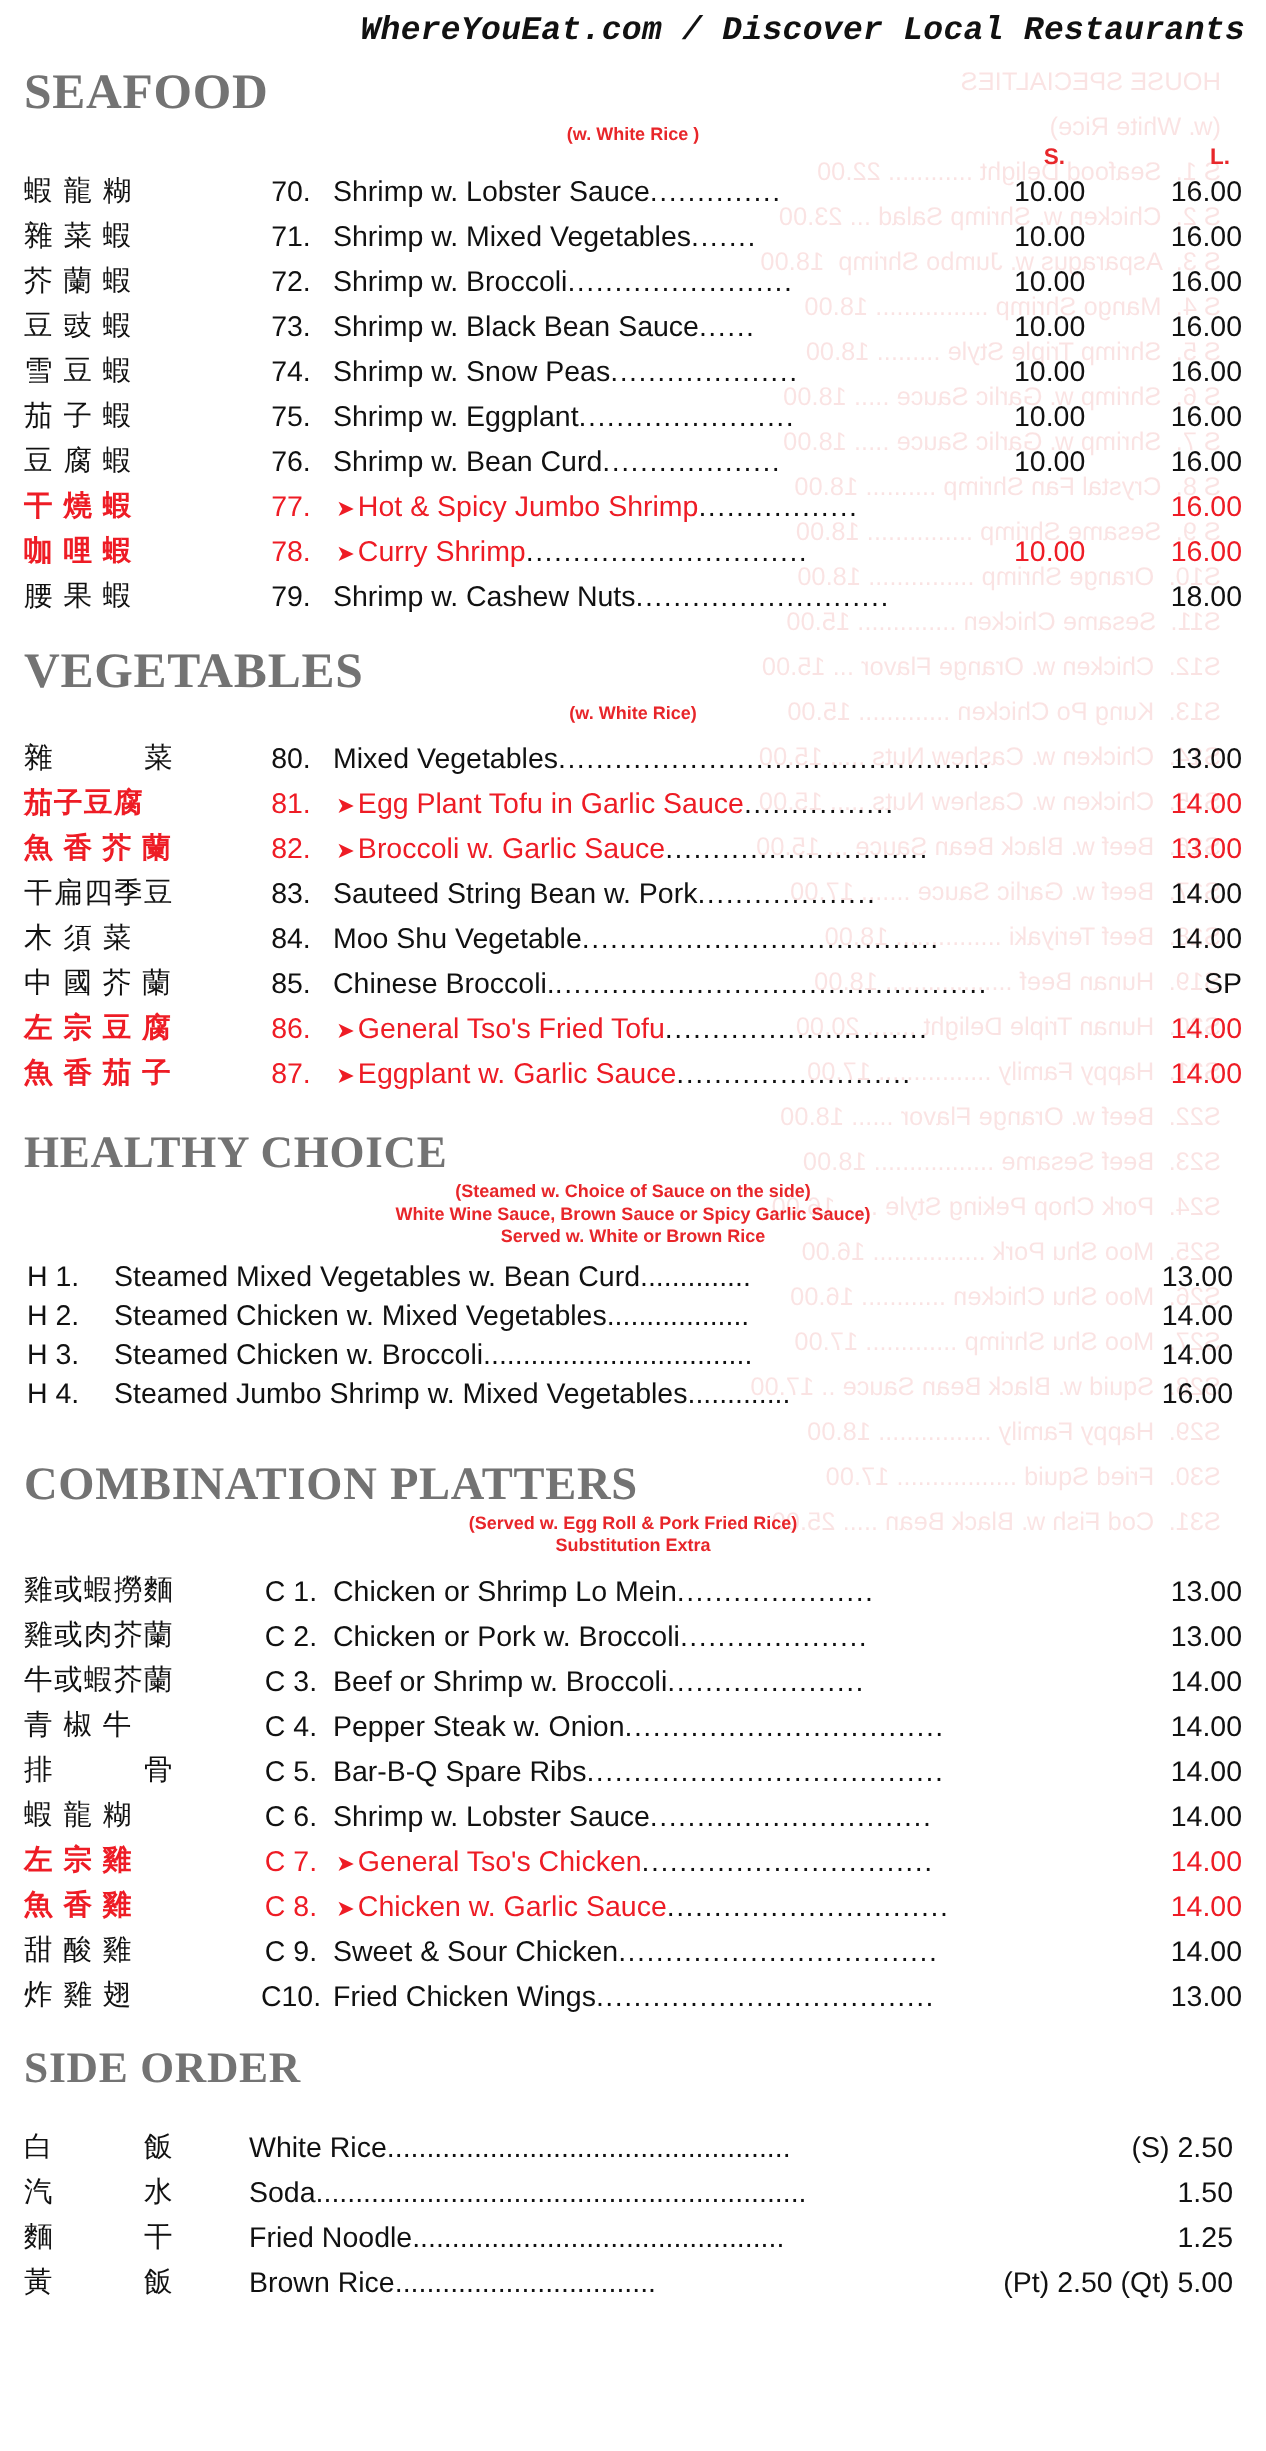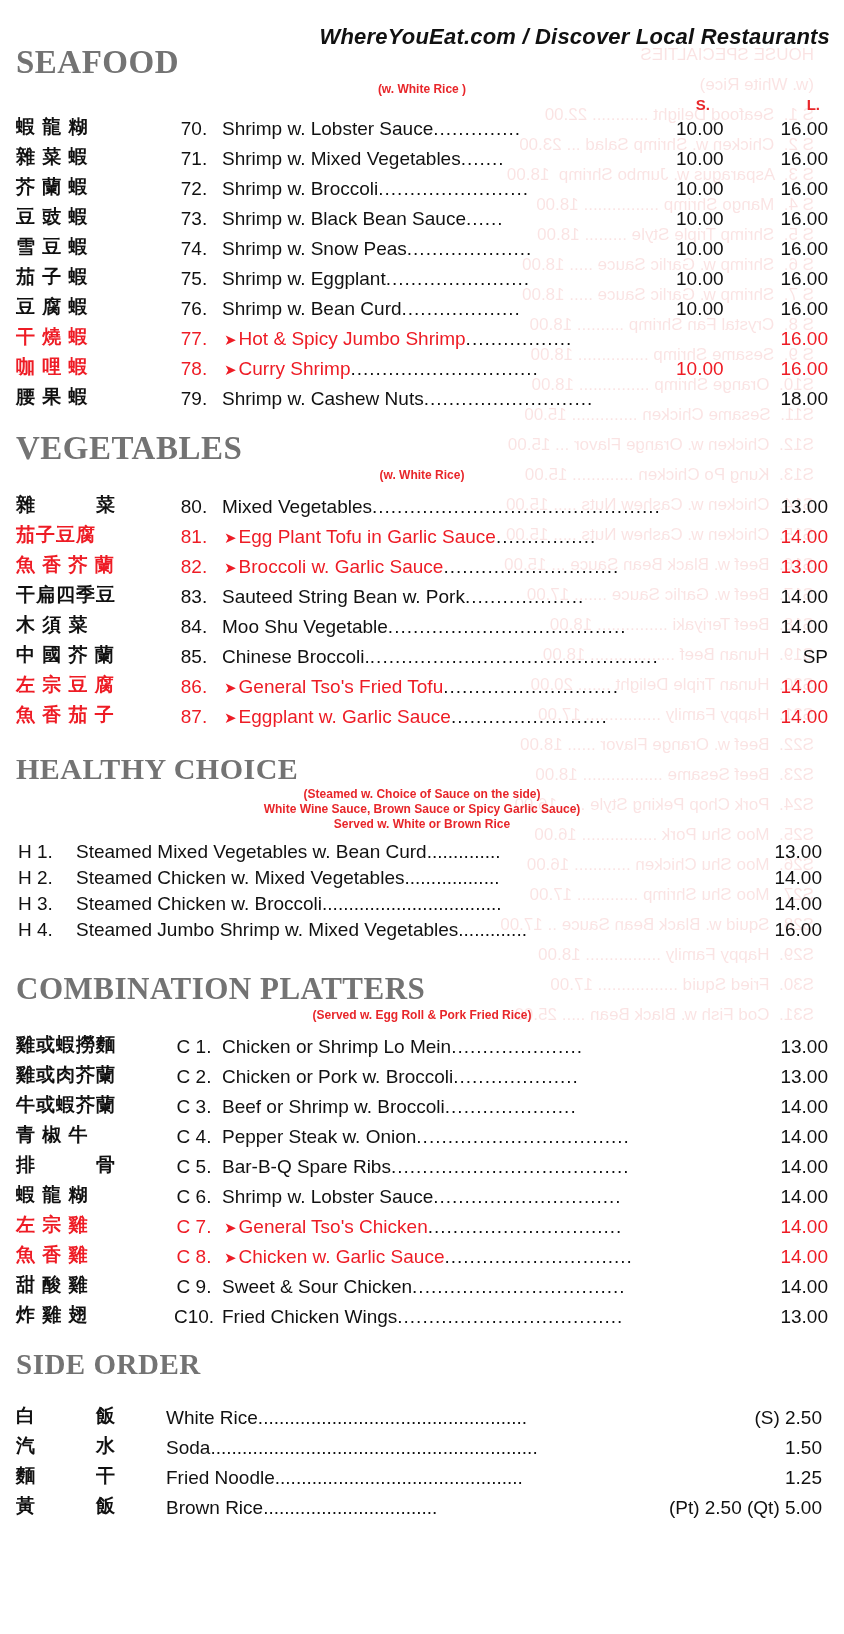--- a/index.html
+++ b/index.html
@@ -31,23 +31,23 @@
     font-family: "Liberation Sans", sans-serif;
     font-size: 17px;
     line-height: 30px;
     padding: 40px 30px;
     box-sizing: border-box;
     white-space: pre-wrap;
     filter: blur(0.3px);
   }
   .watermark {
     position: absolute;
-    top: 24px;
+    top: 8px;
     right: 14px;
-    font-family: Liberation Sans, sans-serif;
+    font-family: Liberation Mono, monospace;
     font-style: italic;
     font-weight: bold;
     font-size: 22px;
     color: #111;
     letter-spacing: 0.2px;
     z-index: 5;
   }
   .content {
     position: relative;
     z-index: 3;
@@ -105,21 +105,20 @@
     color: #111;
     padding: 2px 0;
     vertical-align: bottom;
     white-space: nowrap;
   }
   td.cn {
     width: 150px;
     font-size: 17px;
     letter-spacing: 1px;
     color: #111;
-    font-weight: bold;
   }
   td.num {
     width: 56px;
     text-align: center;
     padding-left: 4px;
   }
   td.name {
     position: relative;
     overflow: hidden;
   }
@@ -366,20 +365,21 @@
           <tr>
             <td class="hnum">H 4.</td>
             <td class="hname"><span>Steamed Jumbo Shrimp w. Mixed Vegetables</span><span class="dots">.............</span></td>
             <td class="hprice">16.00</td>
           </tr>
         </tbody>
     </table>
 
     <div class="section-head sec-combo">COMBINATION PLATTERS</div>
     <div class="sub-note">(Served w. Egg Roll &amp; Pork Fried Rice)</div>
+    <div class="sub-note">Substitution Extra</div>
     <div class="gap8"></div>
     <table class="items">
       <tbody id="combo-body">
           <tr>
             <td class="cn">雞或蝦撈麵</td>
             <td class="num">C 1.</td>
             <td class="name"><span>Chicken or Shrimp Lo Mein</span><span class="dots">.....................</span></td>
             <td class="price-one">13.00</td>
           </tr>
           <tr>

